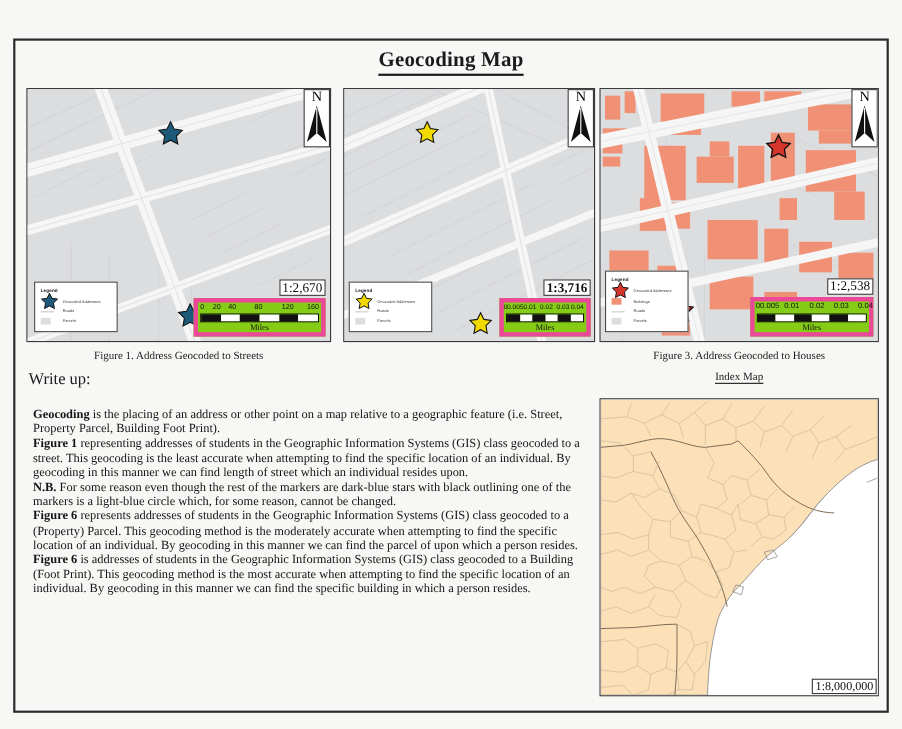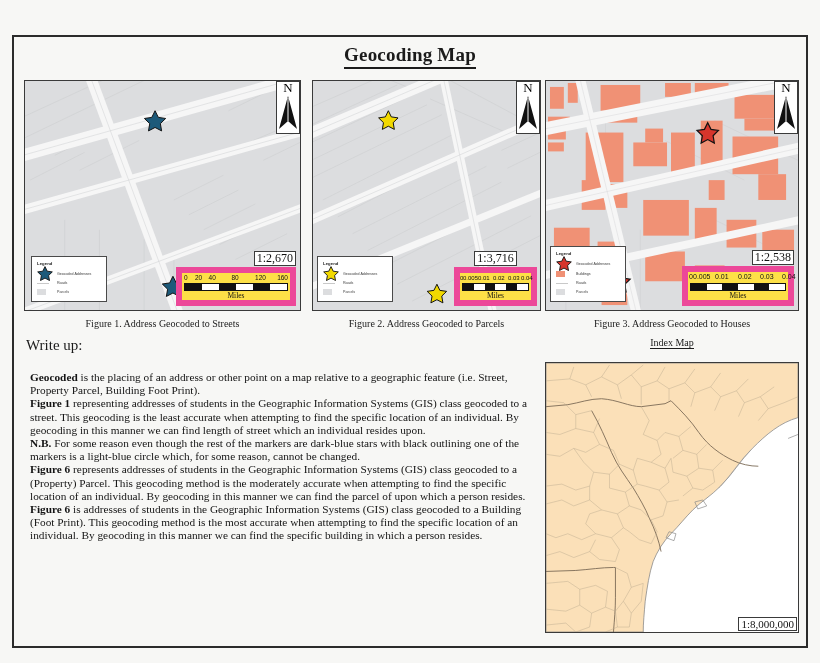--- a/index.html
+++ b/index.html
@@ -54,21 +54,21 @@
   .legend .swatch{width:9px;height:6px;display:inline-block;}
   .legend .lineSym{width:12px;height:0;border-top:1px solid #c9c9c9;display:inline-block;}
 
   
   .scalewrap{position:absolute;}
   .ratiobox{
     background:#fff;border:1px solid #3a3a3a;display:inline-block;
     font-size:12px;line-height:13px;padding:0 2px;font-family:"Liberation Serif",serif;color:#111;
   }
   .sbbox{
-    background:#fde047;border:6px solid #ec4899;box-sizing:border-box;
+    background:#84cc16;border:4px solid #ec4899;box-sizing:border-box;
     padding:1px 2px 0 2px;font-family:"Liberation Sans",sans-serif;
   }
   .sbticks{display:flex;font-size:6.5px;color:#111;white-space:nowrap;line-height:8px;}
   .sbticks span{display:inline-block;}
   .sbbar{display:flex;height:6px;border:1px solid #111;margin-top:1px;}
   .sbbar i{flex:1;display:block;}
   .sbunit{text-align:center;font-size:7.5px;color:#111;line-height:9px;font-family:"Liberation Serif",serif;}
 
   
   .caption{
@@ -284,21 +284,21 @@
       </div>
       <div class="lrow" style="height:7px;">
         <span class="sym">
             <i class="swatch" style="background:#dcdddf;"></i>
           </span>
         <span class="ltxt">Parcels</span>
       </div>
     </div>
 
     <div class="scalewrap" style="right:3px;bottom:4px;width:83px;">
-      <div style="text-align:center;">
+      <div style="text-align:right;font-weight:bold;">
         <span class="ratiobox">1:3,716</span>
       </div>
       <div class="sbbox" style="width:83px;margin-top:1px;">
         <div class="sbticks" style="font-size:6px;position:relative;height:8px;">
           <span style="position:absolute;left:-2px;">0</span>
           <span style="position:absolute;left:1px;">0.005</span>
           <span style="position:absolute;left:16px;">0.01</span>
           <span style="position:absolute;left:31px;">0.02</span>
           <span style="position:absolute;left:46px;">0.03</span>
           <span style="position:absolute;left:59px;">0.04</span>
@@ -440,27 +440,26 @@
             <i style="background:#fff"></i>
           <i style="background:#111"></i>
             <i style="background:#fff"></i>
         </div>
         <div class="sbunit">Miles</div>
       </div>
     </div>
   </div>
 
   <div class="caption" id="cap1">Figure 1. Address Geocoded to Streets</div>
-  <div class="caption" id="cap2">Figure 2. Address Geocoded to Parcels</div>
   <div class="caption" id="cap3">Figure 3. Address Geocoded to Houses</div>
 
   <div class="writeup-head">Write up:</div>
 
   <div class="body-text">
-    <p><b>Geocoded</b><span> is the placing of an address or other point on a map relative to a geographic feature (i.e. Street, Property Parcel, Building Foot Print).</span></p>
+    <p><b>Geocoding</b><span> is the placing of an address or other point on a map relative to a geographic feature (i.e. Street, Property Parcel, Building Foot Print).</span></p>
     <p><b>Figure 1</b><span> representing addresses of students in the Geographic Information Systems (GIS) class geocoded to a street. This geocoding is the least accurate when attempting to find the specific location of an individual. By geocoding in this manner we can find length of street which an individual resides upon.</span></p>
     <p><b>N.B.</b><span> For some reason even though the rest of the markers are dark-blue stars with black outlining one of the markers is a light-blue circle which, for some reason, cannot be changed.</span></p>
     <p><b>Figure 6</b><span> represents addresses of students in the Geographic Information Systems (GIS) class geocoded to a (Property) Parcel. This geocoding method is the moderately accurate when attempting to find the specific location of an individual. By geocoding in this manner we can find the parcel of upon which a person resides.</span></p>
     <p><b>Figure 6</b><span> is addresses of students in the Geographic Information Systems (GIS) class geocoded to a Building (Foot Print). This geocoding method is the most accurate when attempting to find the specific location of an individual. By geocoding in this manner we can find the specific building in which a person resides.</span></p>
   </div>
 
   <div class="index-title">
     <span>Index Map</span>
   </div>
 

